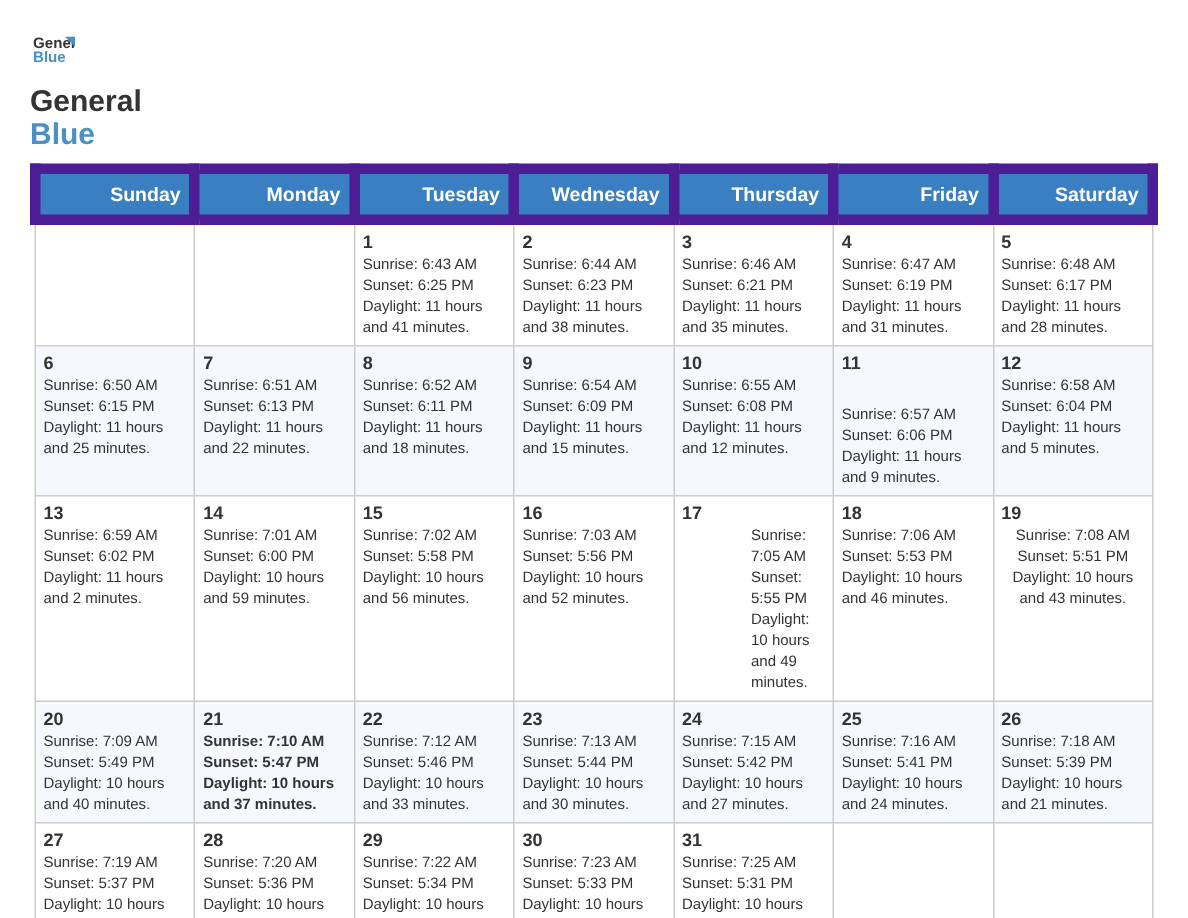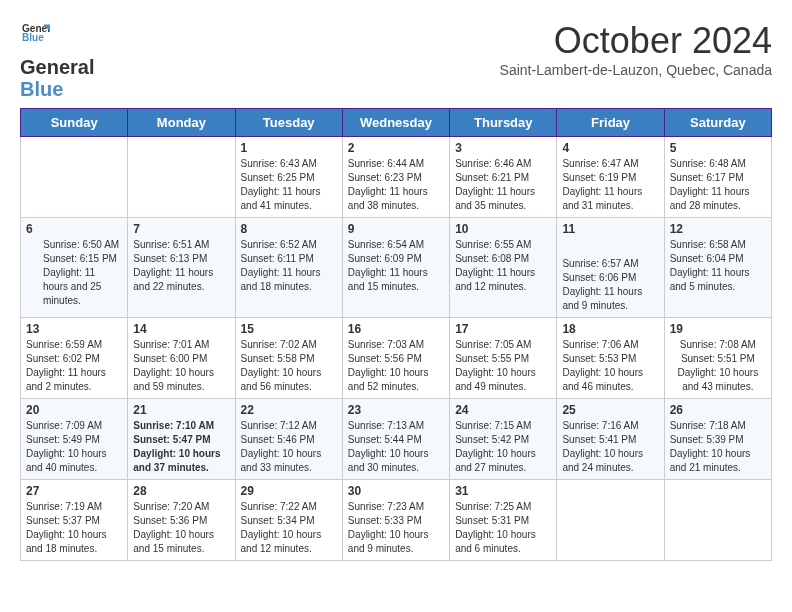--- a/index.html
+++ b/index.html
@@ -41,22 +41,22 @@
       width: 100%;
       border-collapse: collapse;
       border: 1px solid #ccc;
     }
     .calendar-table th {
       background-color: #3a7fc1;
       color: #fff;
       font-size: 13px;
       font-weight: bold;
       padding: 6px 6px;
-      text-align: center;
-      border: 1px solid #4c1d95;
+      text-align: right;
+      border: 7px solid #4c1d95;
     }
     .calendar-table td {
       border: 1px solid #ccc;
       vertical-align: top;
       padding: 4px 5px;
       font-size: 10.5px;
       color: #333;
       width: calc(100% / 7);
       min-height: 80px;
       height: 80px;
@@ -93,24 +93,20 @@
         <text x="0" y="22" font-size="18" font-weight="bold" font-family="Arial" fill="#333">General</text>
         <text x="0" y="38" font-size="18" font-weight="bold" font-family="Arial" fill="#4a90c4">Blue</text>
         <polygon points="38,8 50,8 50,20" fill="#4a90c4"></polygon>
       </svg>
       <div style="display:flex;flex-direction:column;line-height:1.1;margin-top:4px;">
         <span style="font-size:20px;font-weight:bold;color:#333;">General</span>
         <span style="font-size:20px;font-weight:bold;color:#4a90c4;">Blue</span>
       </div>
     </div>
   </div>
-  <div class="title-area">
-    <div class="month-title">October 2024</div>
-    <div class="location-subtitle">Saint-Lambert-de-Lauzon, Quebec, Canada</div>
-  </div>
 </div>
 
 <table class="calendar-table">
   <thead>
     <tr>
     <th>Sunday</th>
         <th>Monday</th>
         <th>Tuesday</th>
         <th>Wednesday</th>
         <th>Thursday</th>
@@ -149,21 +145,21 @@
         <td>
           <span class="day-number">5</span>
           <div class="day-info" style="white-space: pre-line;">Sunrise: 6:48 AM
 Sunset: 6:17 PM
 Daylight: 11 hours and 28 minutes.</div>
         </td>
       </tr>
       <tr class="row-alt">
         <td>
           <span class="day-number">6</span>
-          <div class="day-info" style="white-space: pre-line; margin-left: 17px;">Sunrise: 6:50 AM
+          <div class="day-info" style="white-space: pre-line;">Sunrise: 6:50 AM
 Sunset: 6:15 PM
 Daylight: 11 hours and 25 minutes.</div>
         </td>
         <td>
           <span class="day-number">7</span>
           <div class="day-info" style="white-space: pre-line;">Sunrise: 6:51 AM
 Sunset: 6:13 PM
 Daylight: 11 hours and 22 minutes.</div>
         </td>
         <td>
@@ -217,21 +213,21 @@
 Daylight: 10 hours and 56 minutes.</div>
         </td>
         <td>
           <span class="day-number">16</span>
           <div class="day-info" style="white-space: pre-line;">Sunrise: 7:03 AM
 Sunset: 5:56 PM
 Daylight: 10 hours and 52 minutes.</div>
         </td>
         <td>
           <span class="day-number">17</span>
-          <div class="day-info" style="white-space: pre-line;">Sunrise: 7:05 AM
+          <div class="day-info" style="white-space: pre-line; margin-left: 46px;">Sunrise: 7:05 AM
 Sunset: 5:55 PM
 Daylight: 10 hours and 49 minutes.</div>
         </td>
         <td>
           <span class="day-number">18</span>
           <div class="day-info" style="white-space: pre-line;">Sunrise: 7:06 AM
 Sunset: 5:53 PM
 Daylight: 10 hours and 46 minutes.</div>
         </td>
         <td>

